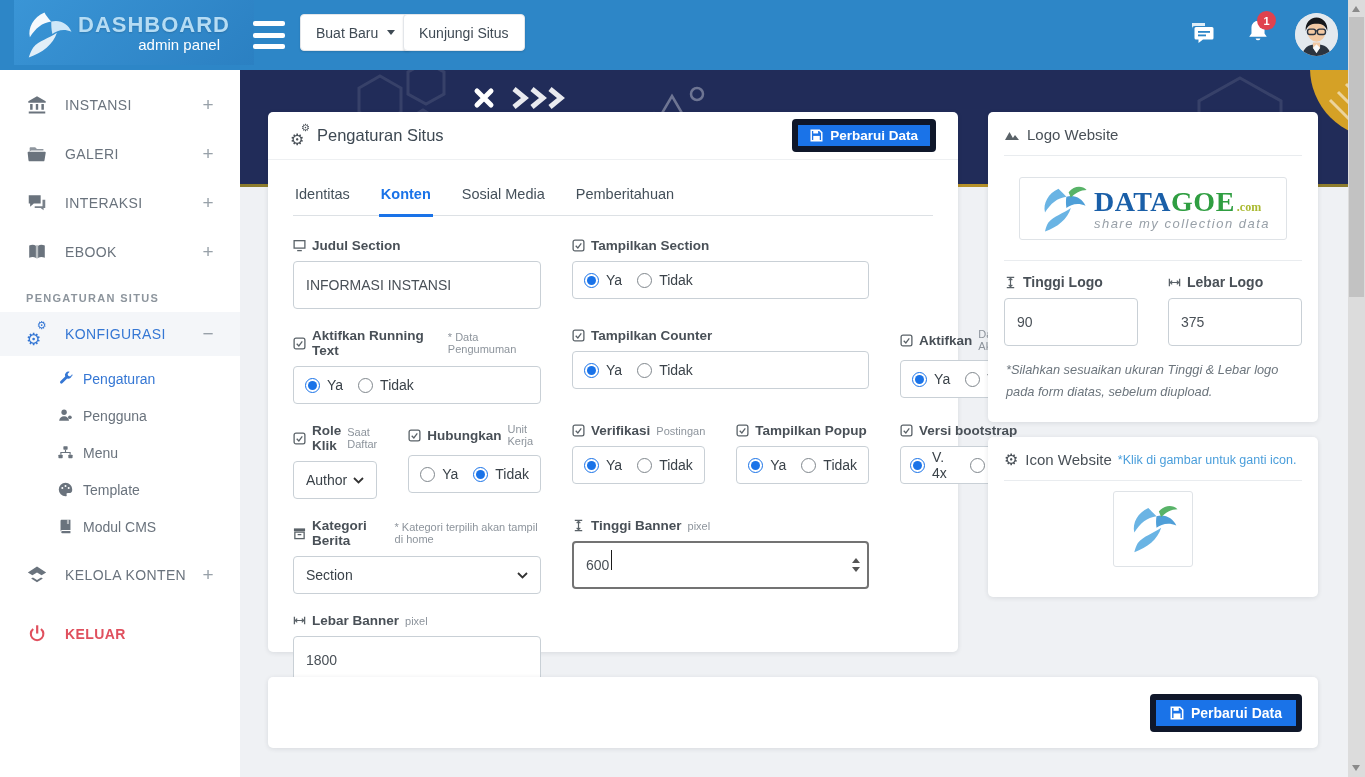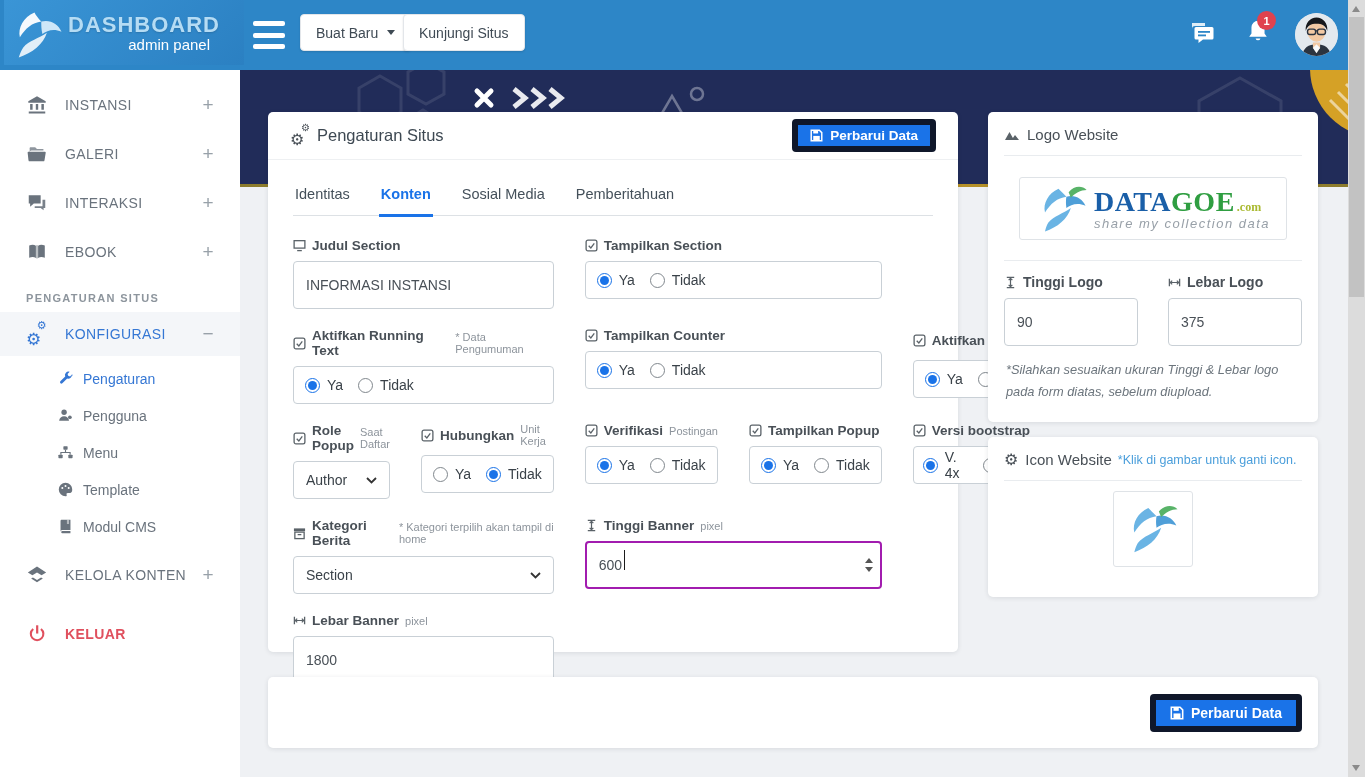--- a/index.html
+++ b/index.html
@@ -1,21 +1,21 @@
 <!DOCTYPE html>
 <html><head>
 <meta charset="utf-8">
 <style>
   * { margin:0; padding:0; box-sizing:border-box; }
   html,body { width:1365px; height:777px; overflow:hidden; }
   body { font-family:"Liberation Sans", sans-serif; background:#eff1f4; position:relative; }
 
   
   .topbar { position:absolute; left:0; top:0; width:1365px; height:70px; background:#2d86c7; z-index:5; }
-  .brand { position:absolute; left:4px; top:0; width:240px; height:65px; background:linear-gradient(135deg,#3a95d6 0%,#2b80c2 100%); display:flex; align-items:center; }
+  .brand { position:absolute; left:14px; top:0; width:240px; height:65px; background:linear-gradient(135deg,#3a95d6 0%,#2b80c2 100%); display:flex; align-items:center; }
   .brand-bird { position:absolute; left:8px; top:8px; width:54px; height:54px; }
   .brand-text { position:absolute; left:64px; top:12px; width:142px; text-align:right; }
   .brand-title { font-size:22px; font-weight:bold; letter-spacing:1px; color:#b5dcf4; text-shadow:0 1px 2px rgba(0,0,0,.15); }
   .brand-sub { font-size:15px; color:#ffffff; margin-top:-2px; }
   .hamburger { position:absolute; left:253px; top:21px; width:32px; height:28px; display:flex; flex-direction:column; justify-content:space-between; cursor:pointer; }
   .hamburger span { display:block; height:5px; border-radius:2px; background:#fff; }
   .top-btn { position:absolute; top:14px; height:37px; background:#fff; border:1px solid #e3e6ea; border-radius:4px; display:flex; align-items:center; padding:0 15px; font-size:14px; color:#3f4a54; box-shadow:0 1px 2px rgba(0,0,0,.12); cursor:pointer; }
   .btn-create { left:300px; }
   .btn-visit { left:403px; }
   .caret-down { width:0; height:0; border-left:4.5px solid transparent; border-right:4.5px solid transparent; border-top:5px solid #3f4a54; margin-left:9px; }
@@ -64,21 +64,21 @@
 
   .form-grid { display:grid; grid-template-columns:repeat(5,1fr); column-gap:31px; row-gap:19px; padding:22px 25px; }
   .span2 { grid-column:span 2; }
   .label-row { display:flex; align-items:center; gap:6px; margin-bottom:8px; }
   .label-row b { font-size:13.5px; color:#495057; }
   .label-row small { font-size:11px; color:#8d949c; font-weight:normal; }
   .lbl-ico { width:13px; height:13px; flex:0 0 13px; color:#5a6268; }
   .control, .radio-box, .sel-box { height:38px; border:1px solid #c9d0d6; border-radius:4px; background:#fff; }
   .text-input { width:100%; height:48px; border:1px solid #c9d0d6; border-radius:4px; padding:0 12px; font-size:14px; color:#495057; font-family:"Liberation Sans",sans-serif; outline:none; }
   .num-wrap { position:relative; }
-  .text-input.focused { border:2px solid #a21caf; }
+  .text-input.focused { border:2px solid #737373; }
   .num-caret { position:absolute; left:39px; top:9px; width:1px; height:20px; background:#1b1b1b; }
   .spinner { position:absolute; right:9px; top:50%; transform:translateY(-50%); display:flex; flex-direction:column; gap:4px; }
   .spinner .up { width:0; height:0; border-left:4px solid transparent; border-right:4px solid transparent; border-bottom:5px solid #555; }
   .spinner .dn { width:0; height:0; border-left:4px solid transparent; border-right:4px solid transparent; border-top:5px solid #555; }
   .radio-box { display:flex; align-items:center; gap:15px; padding:0 11px; }
   .opt { display:flex; align-items:center; gap:7px; cursor:pointer; }
   .radio { width:15px; height:15px; border-radius:50%; border:1.5px solid #80878d; position:relative; background:#fff; flex:0 0 15px; }
   .radio.checked { border-color:#1a73e8; }
   .radio.checked::after { content:""; position:absolute; inset:2px; border-radius:50%; background:#1a73e8; }
   .opt span { font-size:14px; color:#3a4249; }
@@ -427,21 +427,21 @@
             <span>Tidak</span>
           </label>
       </div>
     </div>
     <div>
       <div class="label-row">
         <svg class="lbl-ico" viewBox="0 0 14 14">
             <rect x="1.2" y="1.2" width="11.6" height="11.6" rx="2" fill="none" stroke="currentColor" stroke-width="1.4"></rect>
             <path d="M4 7.3 6.3 9.6 10 4.8" fill="none" stroke="currentColor" stroke-width="1.4"></path>
           </svg>
-        <b>Role Popup</b>
+        <b>Role Klik</b>
         <small>Saat Daftar</small>
       </div>
       <div class="sel-box">
         <span>Author</span>
         <svg class="sel-chev" viewBox="0 0 11 7">
             <path d="M1 1l4.5 4.5L10 1" fill="none" stroke="#333" stroke-width="1.8"></path>
           </svg>
       </div>
     </div>
     <div>

